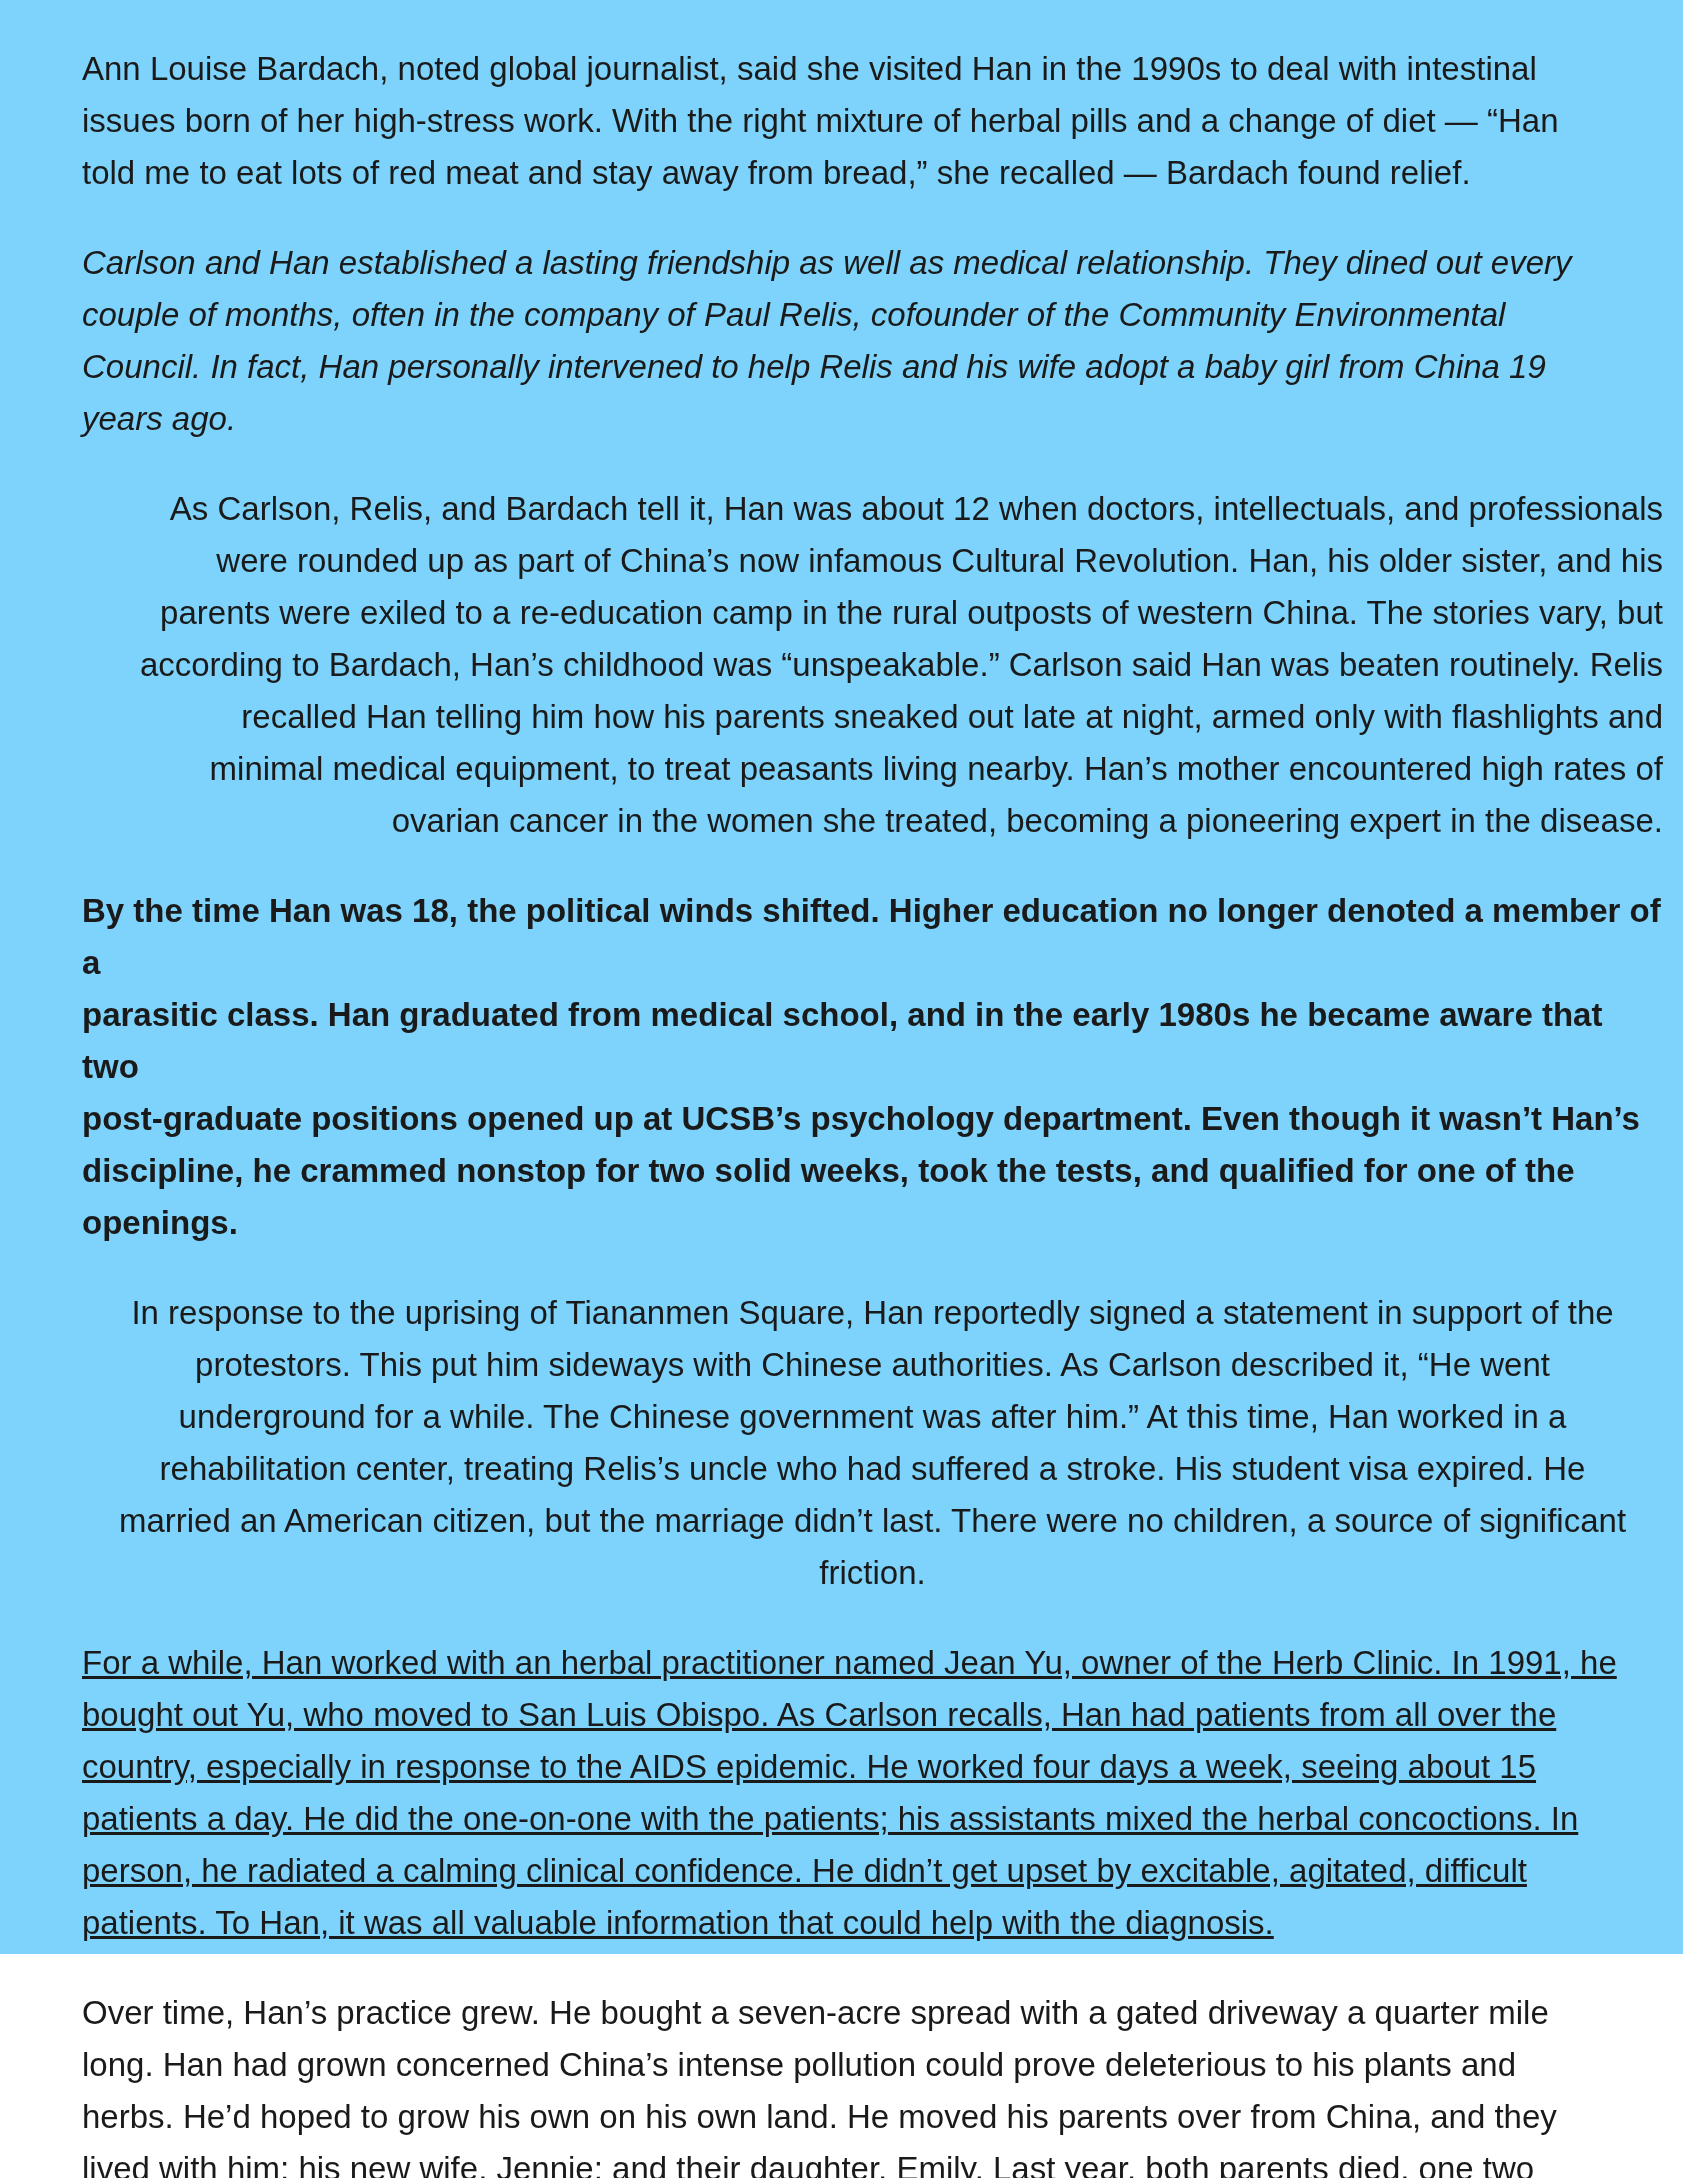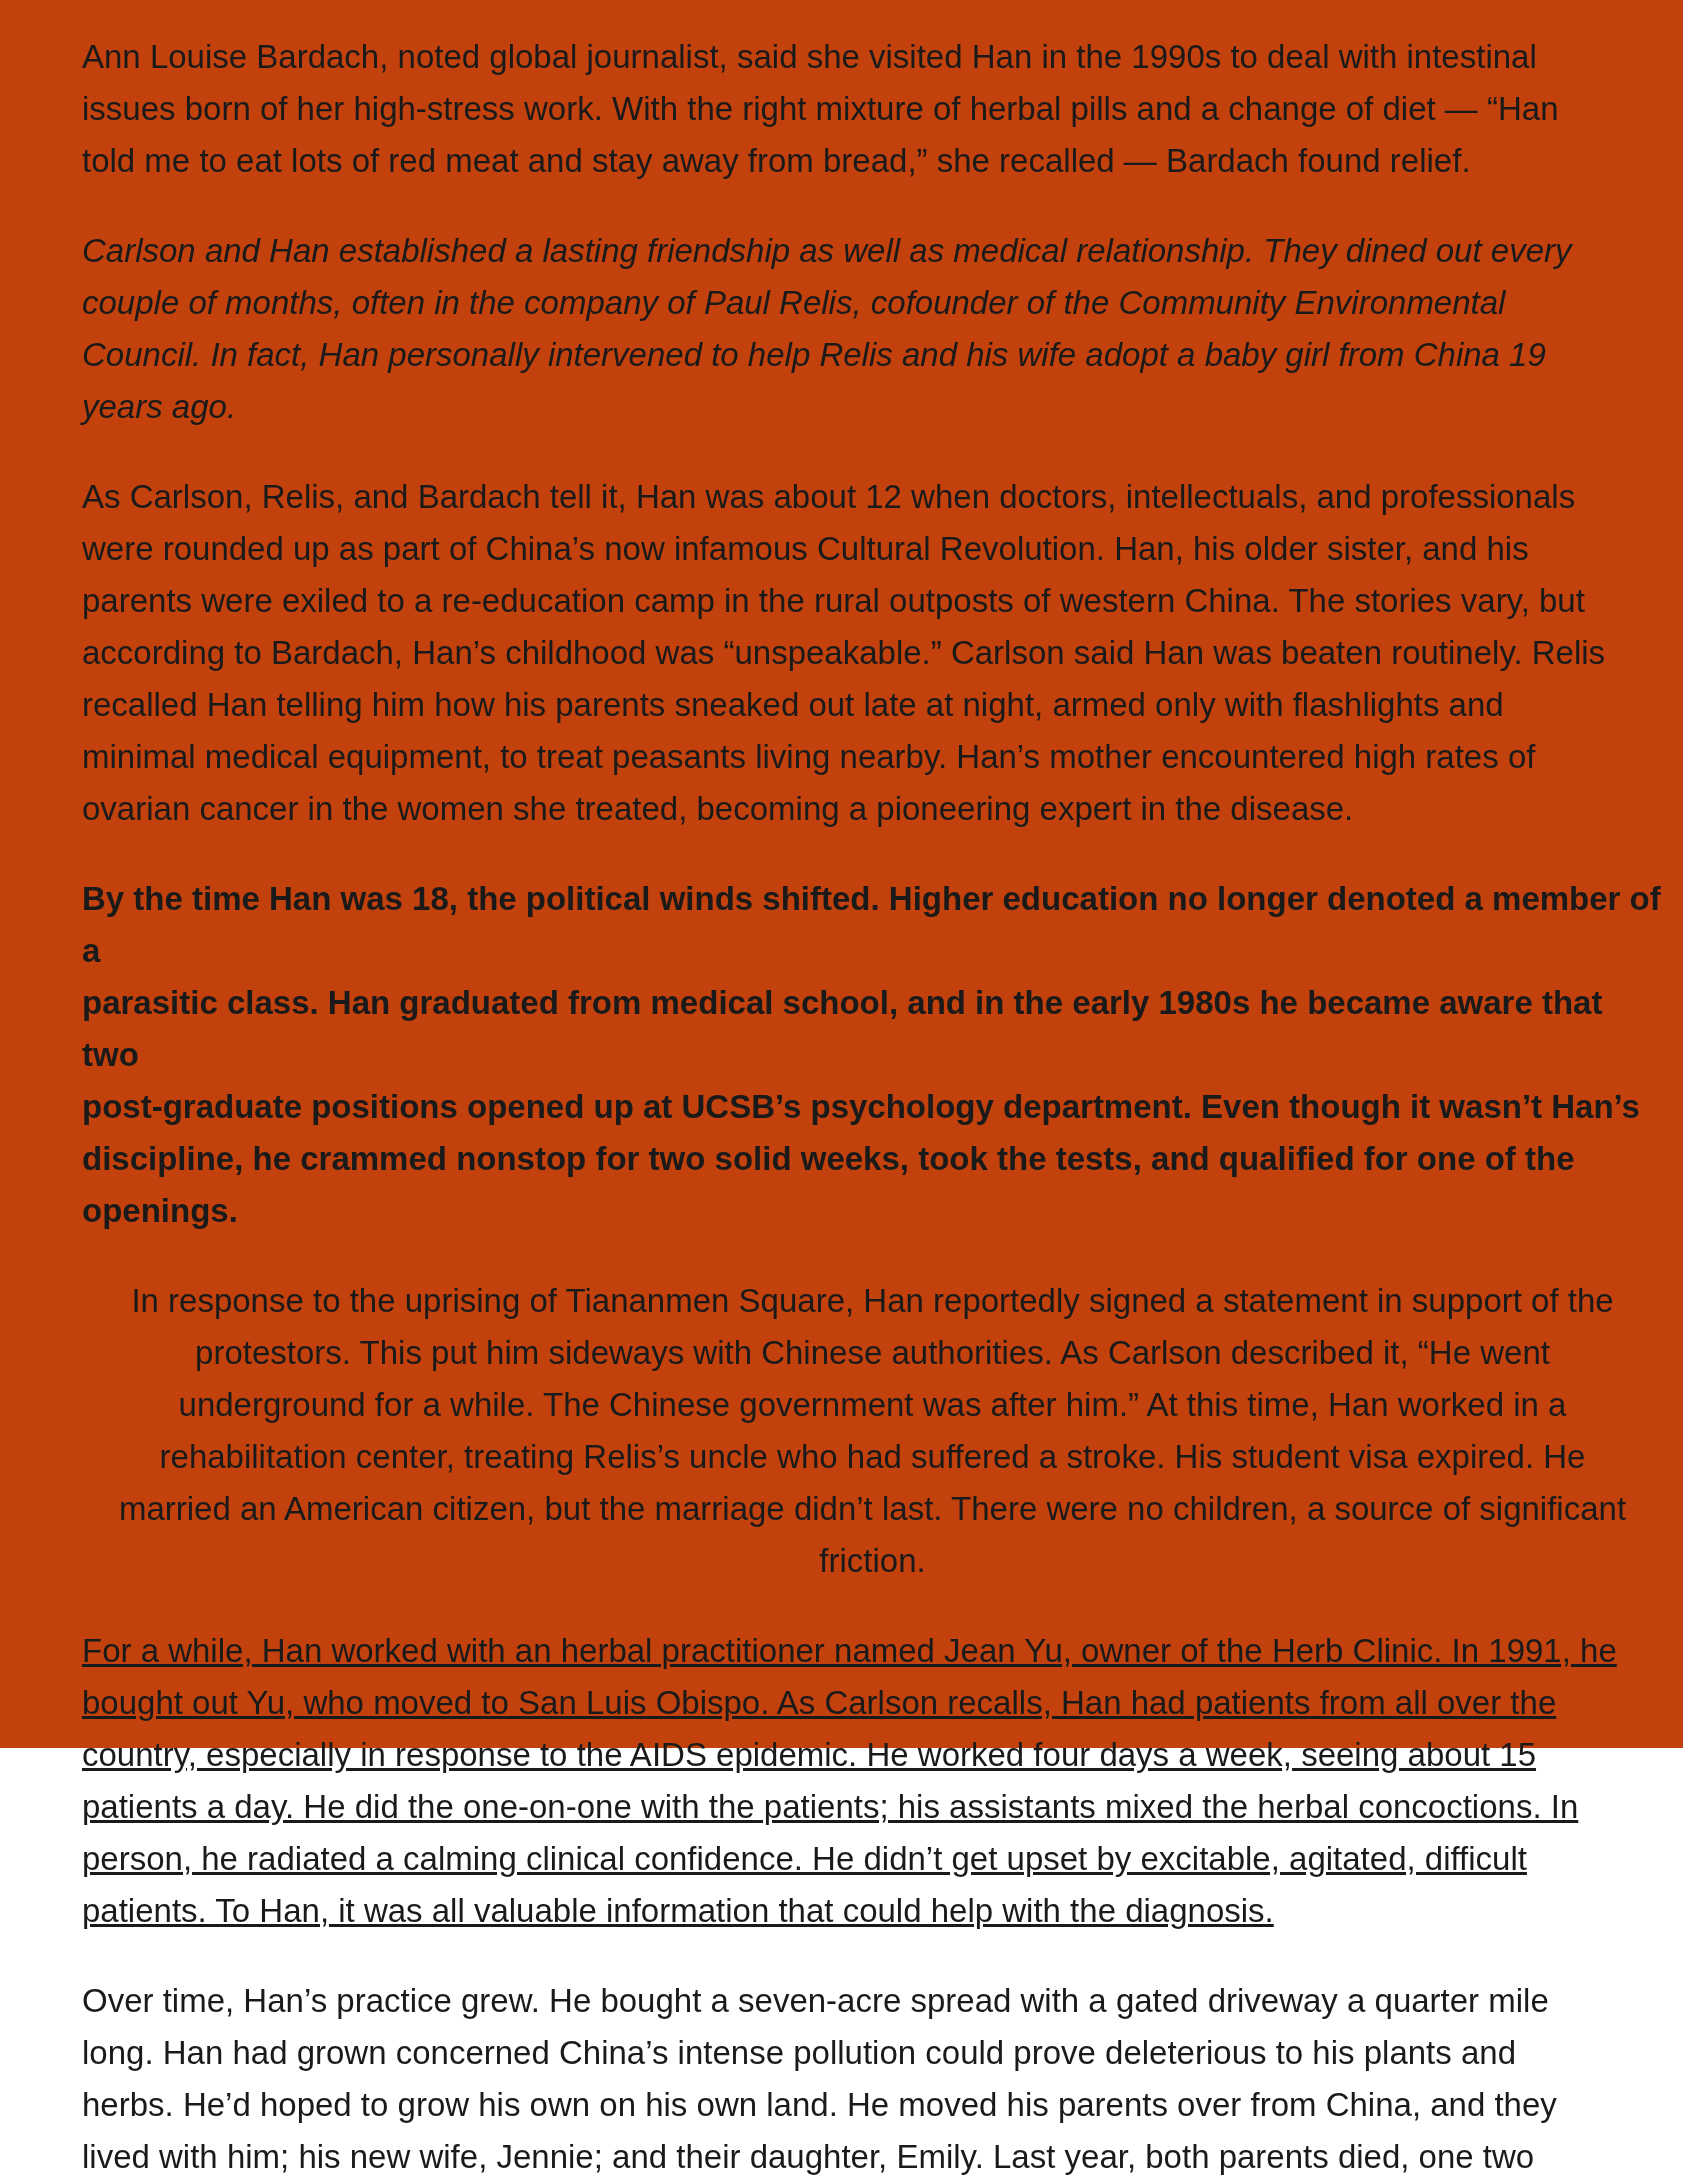--- a/index.html
+++ b/index.html
@@ -9,23 +9,23 @@
     }
     body {
       width: 1683px;
       height: 2178px;
       overflow: hidden;
       font-family: "Liberation Sans", sans-serif;
     }
     .page {
       box-sizing: border-box;
       width: 1683px;
-      height: 1748px;
-      padding: 31px 20px 0 82px;
-      background: #c2410c;
+      height: 1954px;
+      padding: 43px 20px 0 82px;
+      background: #7dd3fc;
     }
     .para {
       margin: 0 0 38px 0;
       font-size: 33px;
       font-weight: 400;
       line-height: 52px;
       color: #1a1a1a;
       white-space: pre-line;
       letter-spacing: 0;
     }
@@ -35,21 +35,21 @@
 
 <main class="page">
   <article>
     <p class="para" style="color: rgb(26, 26, 26);">Ann Louise Bardach, noted global journalist, said she visited Han in the 1990s to deal with intestinal
 issues born of her high-stress work. With the right mixture of herbal pills and a change of diet — “Han
 told me to eat lots of red meat and stay away from bread,” she recalled — Bardach found relief.</p>
     <p class="para" style="color: rgb(26, 26, 26); font-style: italic;">Carlson and Han established a lasting friendship as well as medical relationship. They dined out every
 couple of months, often in the company of Paul Relis, cofounder of the Community Environmental
 Council. In fact, Han personally intervened to help Relis and his wife adopt a baby girl from China 19
 years ago.</p>
-    <p class="para" style="color: rgb(26, 26, 26);">As Carlson, Relis, and Bardach tell it, Han was about 12 when doctors, intellectuals, and professionals
+    <p class="para" style="color: rgb(26, 26, 26); text-align: right;">As Carlson, Relis, and Bardach tell it, Han was about 12 when doctors, intellectuals, and professionals
 were rounded up as part of China’s now infamous Cultural Revolution. Han, his older sister, and his
 parents were exiled to a re-education camp in the rural outposts of western China. The stories vary, but
 according to Bardach, Han’s childhood was “unspeakable.” Carlson said Han was beaten routinely. Relis
 recalled Han telling him how his parents sneaked out late at night, armed only with flashlights and
 minimal medical equipment, to treat peasants living nearby. Han’s mother encountered high rates of
 ovarian cancer in the women she treated, becoming a pioneering expert in the disease.</p>
     <p class="para" style="color: rgb(26, 26, 26); font-weight: bold;">By the time Han was 18, the political winds shifted. Higher education no longer denoted a member of a
 parasitic class. Han graduated from medical school, and in the early 1980s he became aware that two
 post-graduate positions opened up at UCSB’s psychology department. Even though it wasn’t Han’s
 discipline, he crammed nonstop for two solid weeks, took the tests, and qualified for one of the

